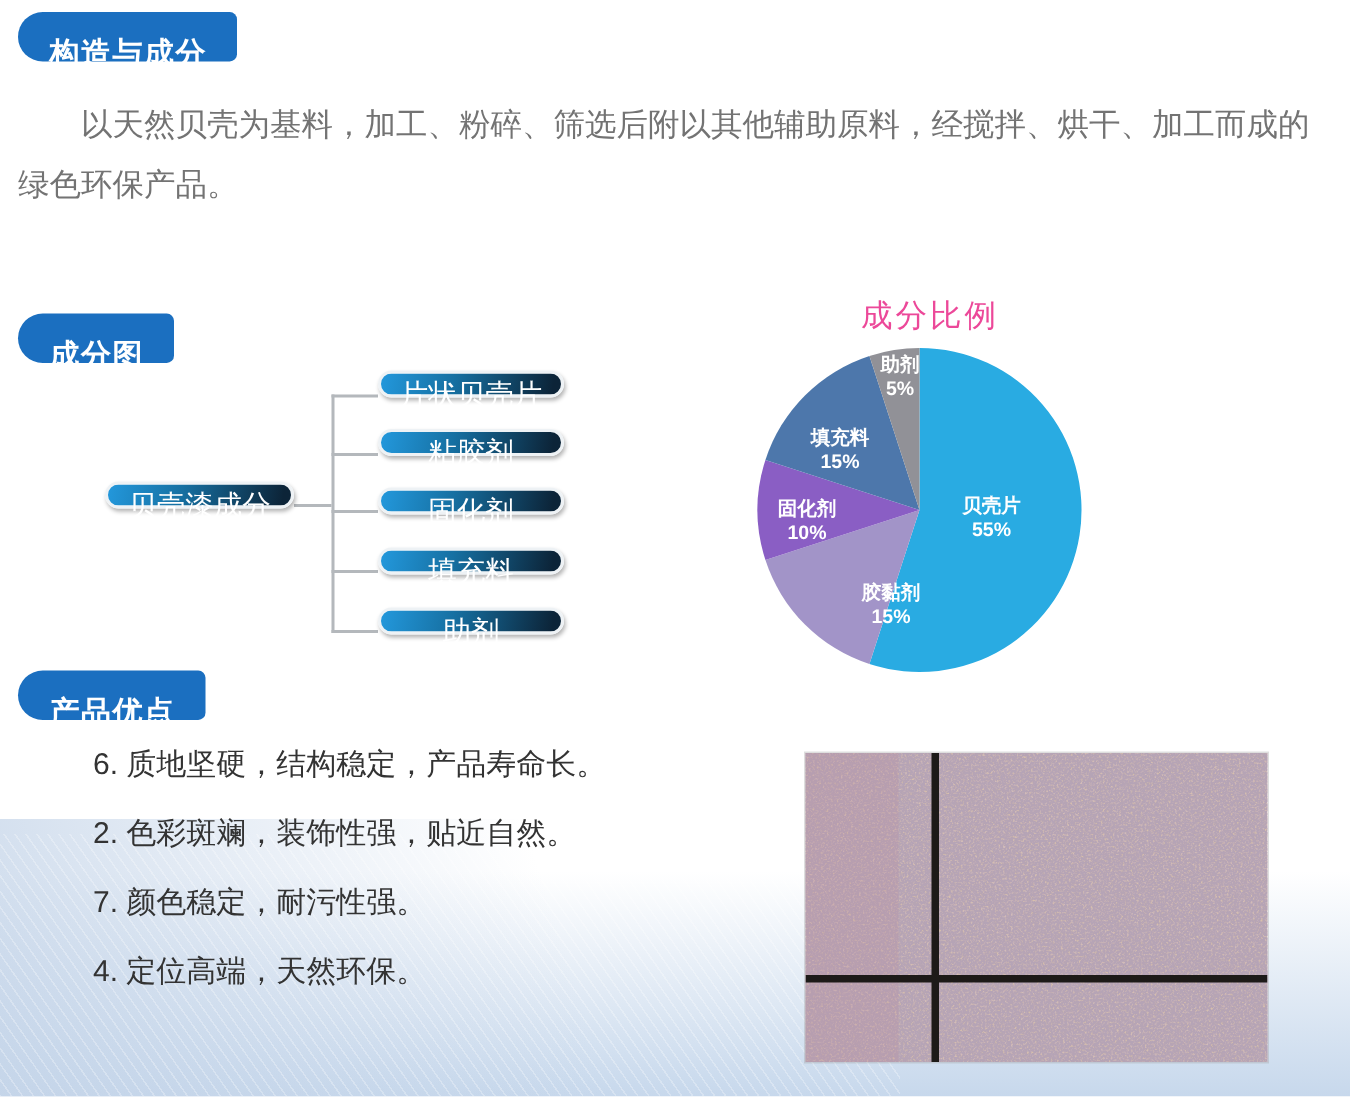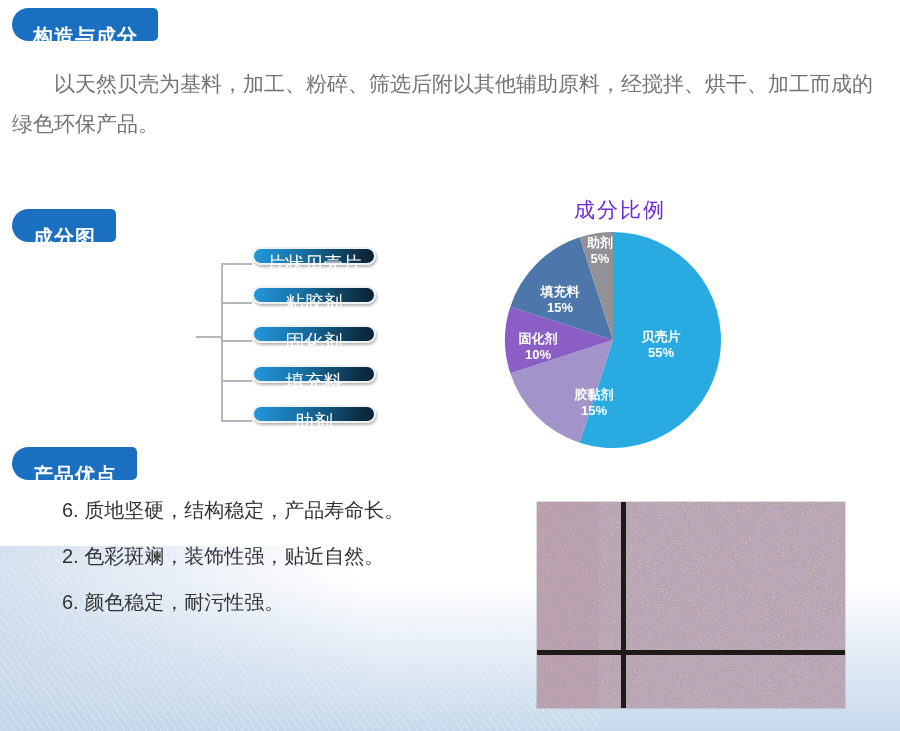--- a/index.html
+++ b/index.html
@@ -78,21 +78,21 @@
   .tl-root { left:196px; top:336px; width:25px; height:2px; }
   .tl-s0 { left:221px; top:263px; width:31px; height:2px; }
   .tl-s1 { left:221px; top:302px; width:31px; height:2px; }
   .tl-s2 { left:221px; top:340px; width:31px; height:2px; }
   .tl-s3 { left:221px; top:380px; width:31px; height:2px; }
   .tl-s4 { left:221px; top:420px; width:31px; height:2px; }
 
   
   .pie-title {
     position:absolute; left:505px; top:196px; width:230px;
-    text-align:center; font-size:21px; color:#6d28d9; font-weight:500;
+    text-align:center; font-size:21px; color:#ec4899; font-weight:500;
     letter-spacing:2px;
   }
   .pie-box { position:absolute; left:503px; top:230px; width:220px; height:220px; }
   .pie-box svg { position:absolute; left:0; top:0; }
   .pie-label {
     position:absolute; transform:translate(-50%,-50%);
     color:#fff; font-size:13px; font-weight:600;
     text-align:center; line-height:16px; white-space:nowrap;
   }
   .pl0 { left:158px; top:115px; }
@@ -127,20 +127,21 @@
   <div class="badge badge-comp">成分图</div>
 
   <div class="tree-line tl-v"></div>
   <div class="tree-line tl-root"></div>
   <div class="tree-line tl-s0"></div>
   <div class="tree-line tl-s1"></div>
   <div class="tree-line tl-s2"></div>
   <div class="tree-line tl-s3"></div>
   <div class="tree-line tl-s4"></div>
 
+  <div class="pill pill-root">贝壳漆成分</div>
   <div class="pill pill-c0">片状贝壳片</div>
   <div class="pill pill-c1">粘胶剂</div>
   <div class="pill pill-c2">固化剂</div>
   <div class="pill pill-c3">填充料</div>
   <div class="pill pill-c4">助剂</div>
 
   <div class="pie-title">成分比例</div>
   <div class="pie-box">
     <svg width="220" height="220" viewBox="0 0 220 220">
       <path d="M110,110 L110,2 A108,108 0 1 1 76.63,212.71 Z" fill="#29abe2"></path>
@@ -168,21 +169,22 @@
     <div class="pie-label pl4">
       <div>助剂</div>
       <div>5%</div>
     </div>
   </div>
 
   <div class="badge badge-adv">产品优点</div>
   <div class="adv-list">
     <div class="adv-item">6. 质地坚硬，结构稳定，产品寿命长。</div>
     <div class="adv-item">2. 色彩斑斓，装饰性强，贴近自然。</div>
-    <div class="adv-item">6. 颜色稳定，耐污性强。</div>
+    <div class="adv-item">7. 颜色稳定，耐污性强。</div>
+    <div class="adv-item">4. 定位高端，天然环保。</div>
   </div>
 
   <div class="photo">
     <svg width="308" height="206" viewBox="0 0 308 206">
       <defs>
         <filter id="speckleA" x="0" y="0" width="100%" height="100%">
           <feTurbulence type="fractalNoise" baseFrequency="0.75" numOctaves="2" seed="7" stitchTiles="stitch"></feTurbulence>
           <feColorMatrix type="matrix" values="0 0 0 0 0.44  0 0 0 0 0.35  0 0 0 0 0.46  1.7 1.7 1.7 0 -1.6"></feColorMatrix>
         </filter>
         <filter id="speckleB" x="0" y="0" width="100%" height="100%">

